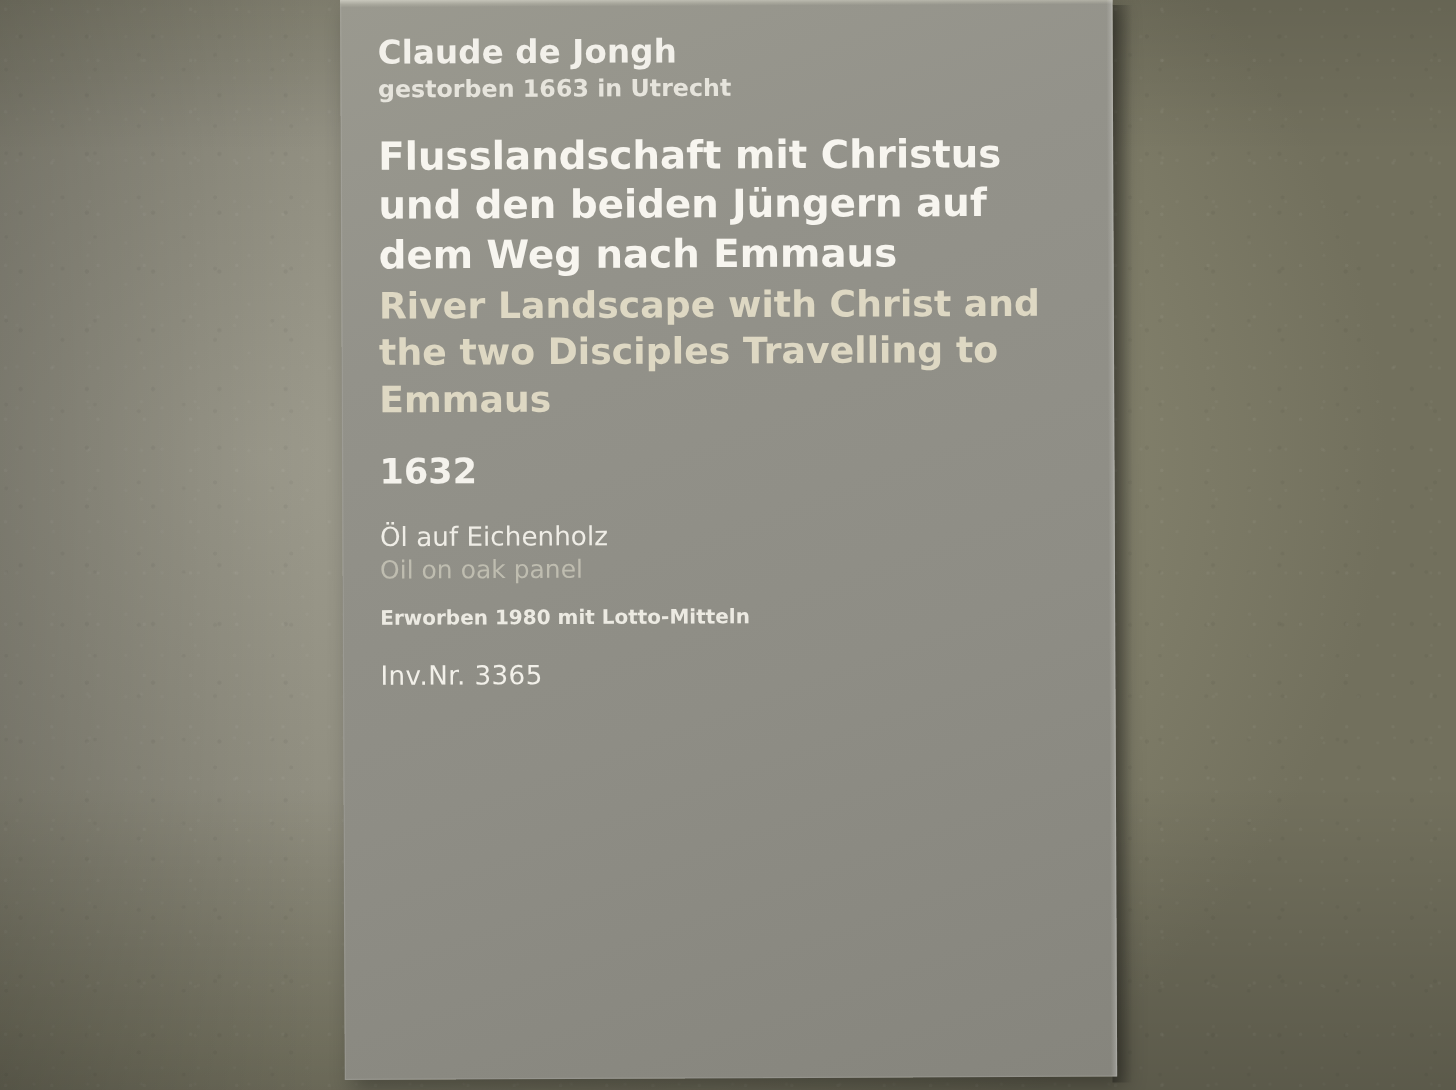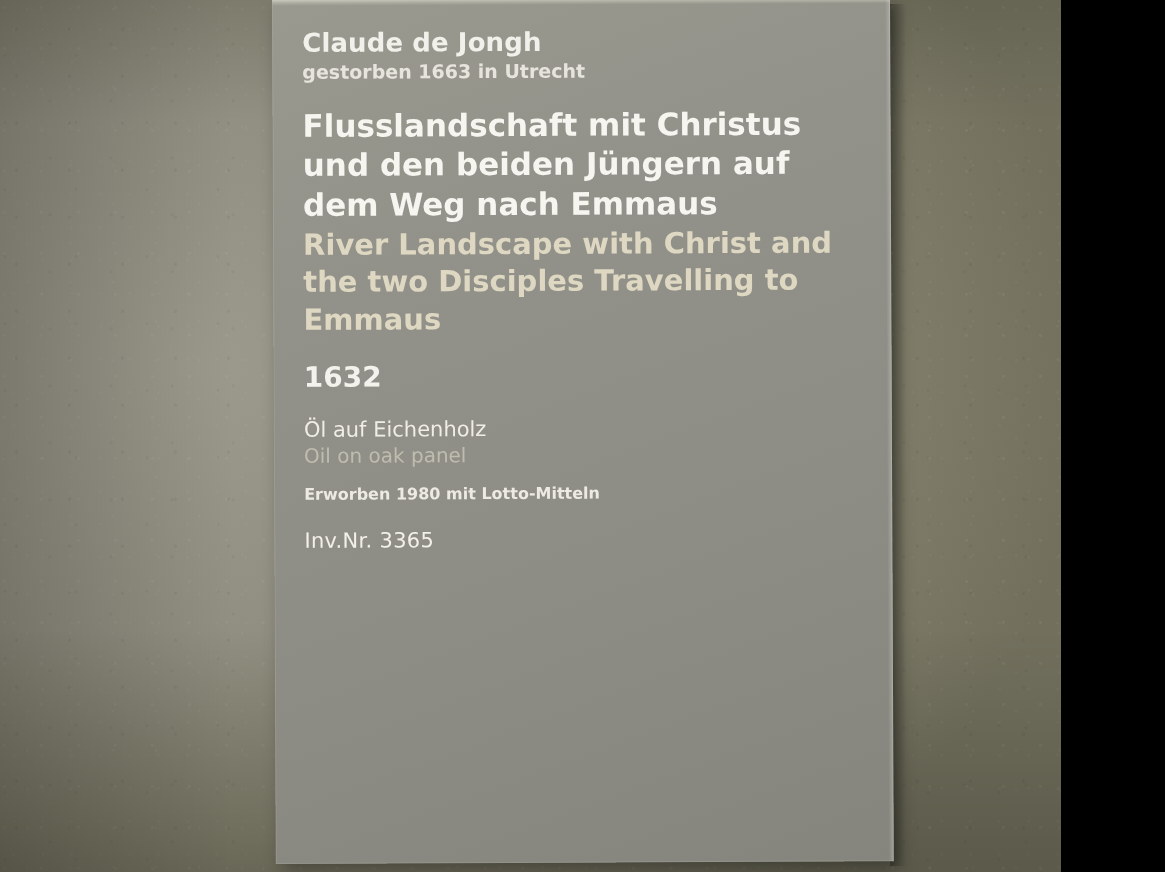--- a/index.html
+++ b/index.html
@@ -10,21 +10,21 @@
   body {
     width: 1165px;
     height: 872px;
     overflow: hidden;
     font-family: "DejaVu Sans", sans-serif;
   }
 
   
   #scene {
     position: relative;
-    width: 1061px;
+    width: 1165px;
     height: 872px;
     background:
       radial-gradient(ellipse 900px 700px at 18% 42%, #9c9a8c 0%, #918f81 38%, #86846f 68%, #72705d 100%),
       linear-gradient(105deg, #8d8b7c 0%, #969484 30%, #8a8878 62%, #7b7968 100%);
     overflow: hidden;
   }
   
   #scene::before {
     content: "";
     position: absolute;

